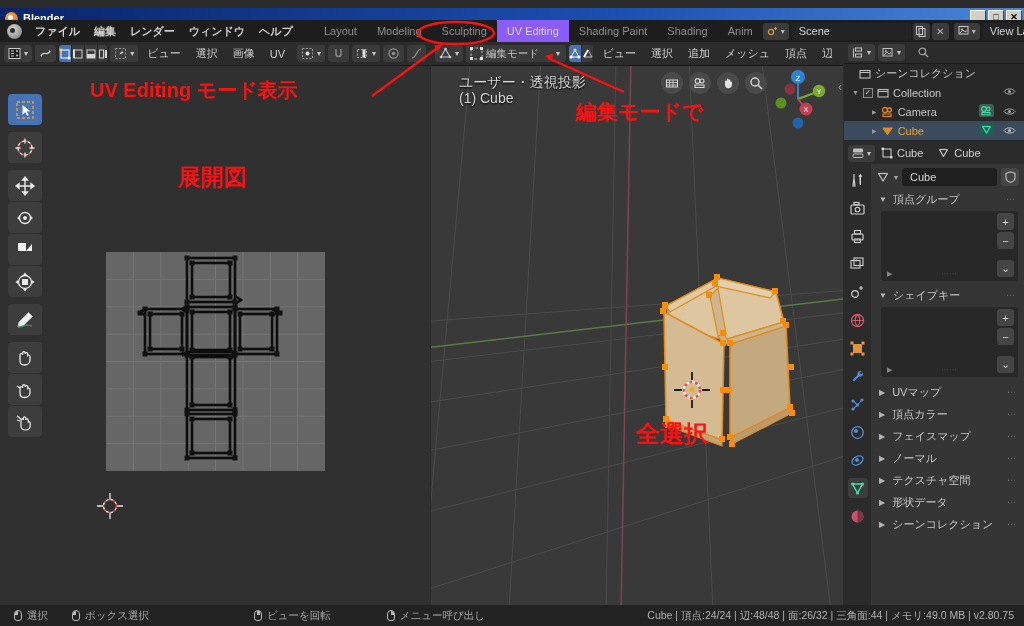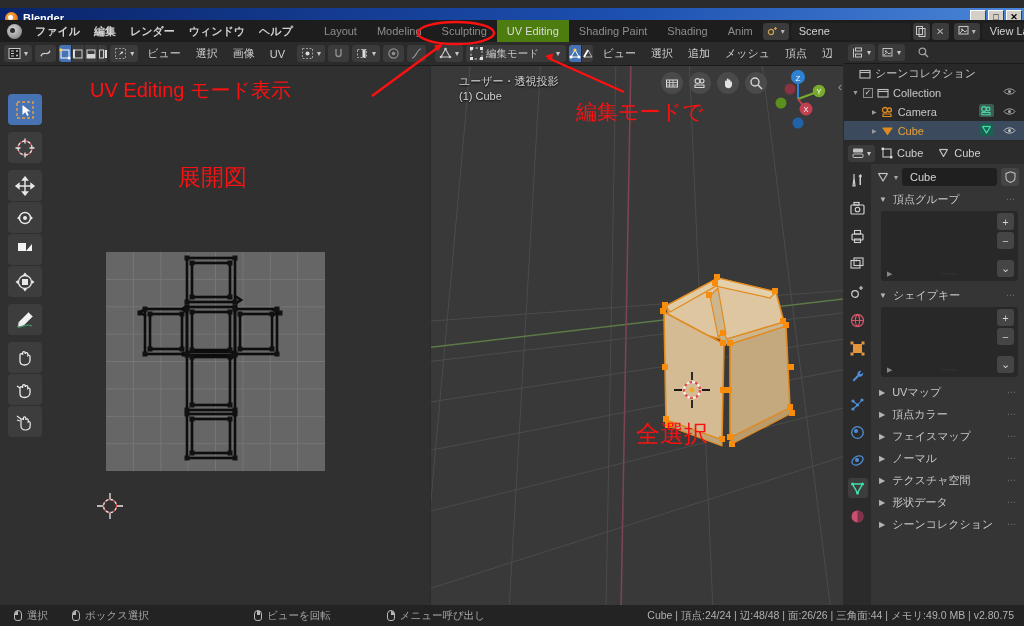--- a/index.html
+++ b/index.html
@@ -49,21 +49,21 @@
     background: radial-gradient(circle at 40% 35%, #d9d9d9 0%, #9b9b9b 60%, #6a6a6a 100%);
     position:relative;
   }
   .topbar .logo:after{content:"";position:absolute;left:3px;top:4px;width:5px;height:5px;border-radius:50%;background:#2b2b2b;}
   .menu-item { padding:9px 7px; color:#d2d2d2; white-space:nowrap;font-weight:bold; }
   .ws-tabs { display:flex; align-items:center; margin-left:14px; height:22px; }
   .ws-tab {
     padding:4px 10px 5px; color:#8d8d8d; white-space:nowrap; height:22px;
     display:flex; align-items:center;
   }
-  .ws-tab.active { background:#4d7c0f; color:#dcdcdc; }
+  .ws-tab.active { background:#8b5cf6; color:#dcdcdc; }
   .topbar-right { margin-left:auto; display:flex; align-items:center; height:22px; padding-right:3px;}
   .dd-icon {
     display:flex;align-items:center;gap:2px; background:#3b3b3b;
     height:17px; padding:0 4px; border-radius:3px; margin-right:2px;
   }
   .pill {
     background:#232323; height:17px; display:flex;align-items:center;
     padding:0 8px; border-radius:3px; color:#d3d3d3; font-size:11px;
     min-width:120px;
   }
@@ -103,21 +103,21 @@
   .toolbtn {
     width:34px;height:31px; background:#3d3d3d; display:flex;align-items:center;justify-content:center;
     border-radius:4px; margin-bottom:1px;
   }
   .toolbtn.sel { background:#4772b3; }
   .toolgap { height:6px; }
 
   
   #view3d { left:431px; top:42px; width:412px; height:563px; background:#393939; }
   #v3d-canvas { position:absolute;left:0;top:24px;right:0;bottom:0;overflow:hidden;background:#393939;}
-  .v3d-text { position:absolute; left:62px; color:#d5d5d5; font-size:11px; text-shadow:0 1px 2px #000; }
+  .v3d-text { position:absolute; left:62px; color:#d5d5d5; font-size:14px; text-shadow:0 1px 2px #000; }
   .gizmo-btn {
     width:22px;height:22px;border-radius:50%;background:#4a4a4a;
     display:flex;align-items:center;justify-content:center;color:#d6d6d6;
   }
 
   
   #outliner { left:844px; top:42px; width:180px; height:100px; background:#282828; }
   .ol-row { display:flex;align-items:center;height:19px;padding-left:6px;font-size:11px;color:#c6c6c6;gap:4px;}
   .ol-row.sel { background:#3b4a5c; }
   .eye { margin-left:auto; margin-right:8px; color:#a8a8a8; font-size:10px;}
@@ -162,21 +162,21 @@
   .sb-item{display:flex;align-items:center;gap:5px;margin-left:14px;}
   .mouse{
     width:8px;height:11px;border:1.3px solid #b9b9b9;border-radius:4px 4px 3px 3px;position:relative;flex:none;
   }
   .mouse.l:before{content:"";position:absolute;left:0;top:0;width:3px;height:4px;background:#b9b9b9;border-radius:3px 0 0 0;}
   .mouse.m:before{content:"";position:absolute;left:2.3px;top:0;width:3px;height:4px;background:#b9b9b9;}
   .mouse.r:before{content:"";position:absolute;right:0;top:0;width:3px;height:4px;background:#b9b9b9;border-radius:0 3px 0 0;}
   .sb-right{margin-left:auto;margin-right:10px;color:#b0b0b0;}
 
   
-  .anno{position:absolute;color:#fb1111;font-weight:normal;z-index:30;white-space:nowrap;}
+  .anno{position:absolute;color:#fb1111;font-weight:bold;z-index:30;white-space:nowrap;}
   .ovl{position:absolute;left:0;top:0;width:1024px;height:626px;pointer-events:none;z-index:29;}
 </style>
 </head>
 <body>
 
 <div id="app">
 
   <div class="titlebar">
     <div class="blendlogo"></div>
     <span>Blender</span>
@@ -982,21 +982,21 @@
       <span>ボックス選択</span>
     </div>
     <div class="sb-item" style="margin-left:105px">
       <span class="mouse m"></span>
       <span>ビューを回転</span>
     </div>
     <div class="sb-item" style="margin-left:56px">
       <span class="mouse r"></span>
       <span>メニュー呼び出し</span>
     </div>
-    <div class="sb-right">Cube | 頂点:24/24 | 辺:48/48 | 面:26/26 | 三角面:44 | メモリ:49.0 MB | v2.80.75</div>
+    <div class="sb-right">Cube | 頂点:24/24 | 辺:48/48 | 面:26/32 | 三角面:44 | メモリ:49.0 MB | v2.80.75</div>
   </div>
 
   <svg class="ovl">
 
     <ellipse cx="456" cy="33" rx="38" ry="11" fill="none" stroke="#fb1111" stroke-width="2.4"></ellipse>
 
     <path d="M372 96 L440 46" stroke="#fb1111" stroke-width="2.4" fill="none"></path>
     <path d="M443 44 l-9 1.5 l4 5.5 z" fill="#fb1111"></path>
 
     <path d="M624 92 L548 58" stroke="#fb1111" stroke-width="2.4" fill="none"></path>

